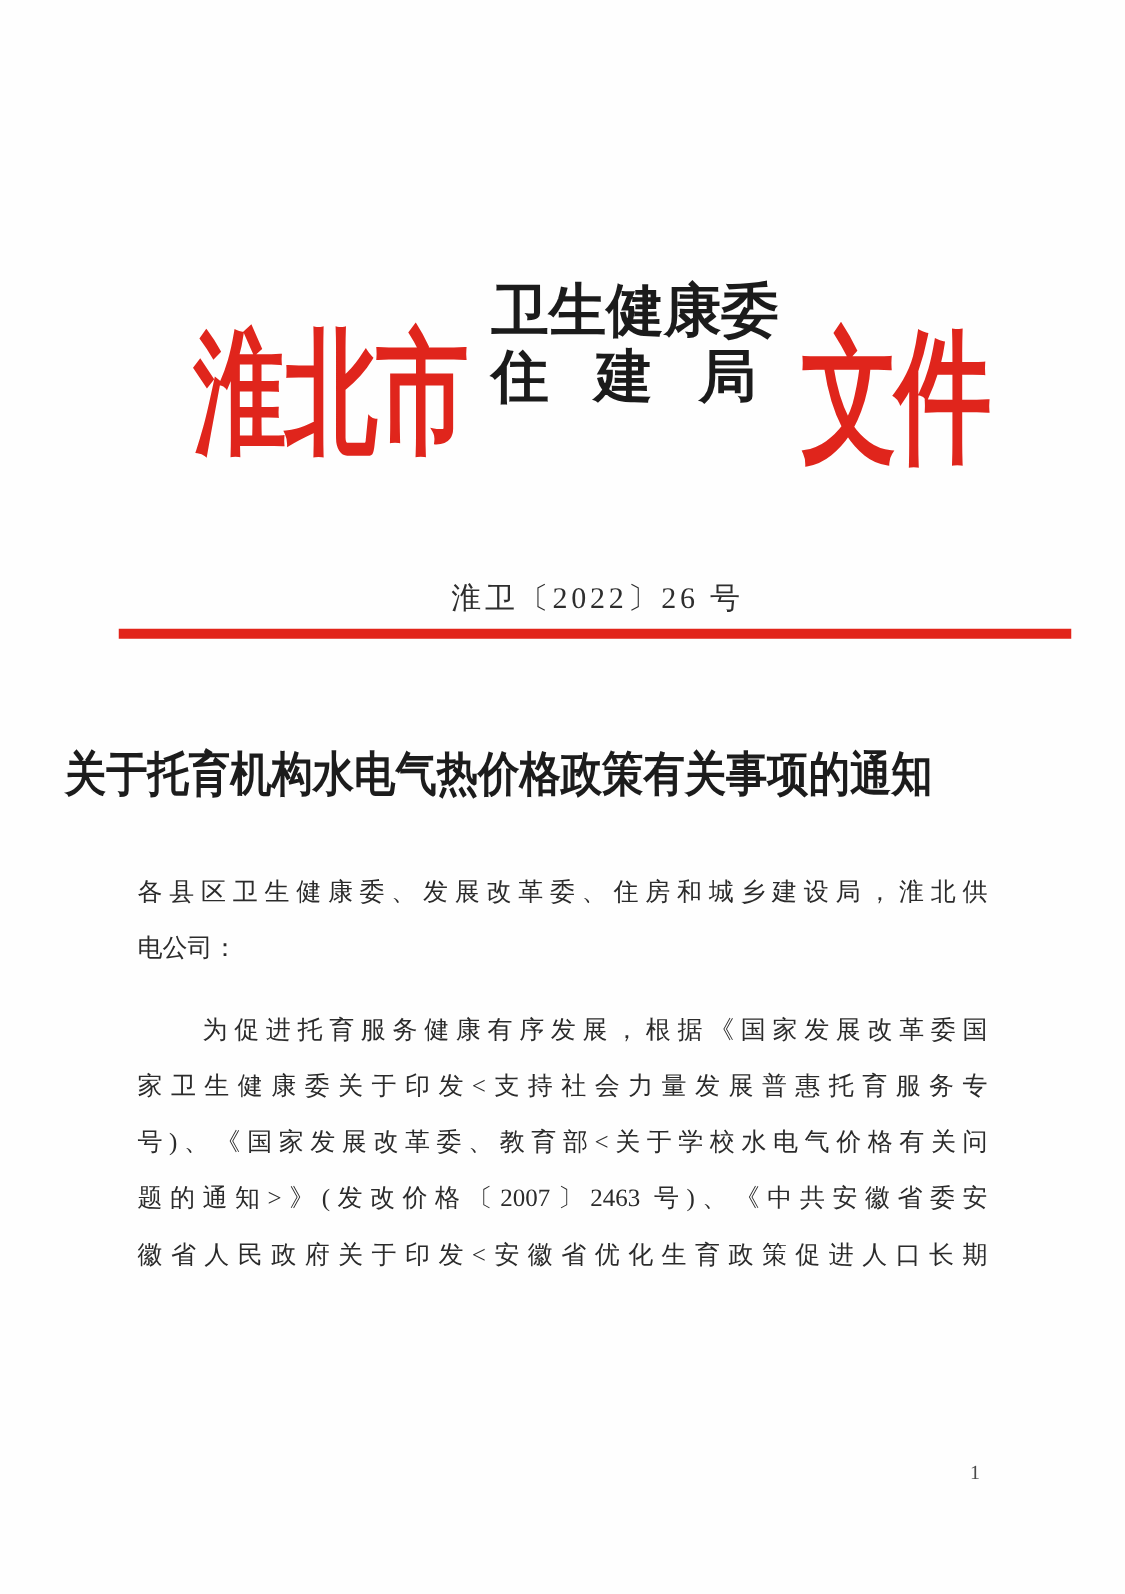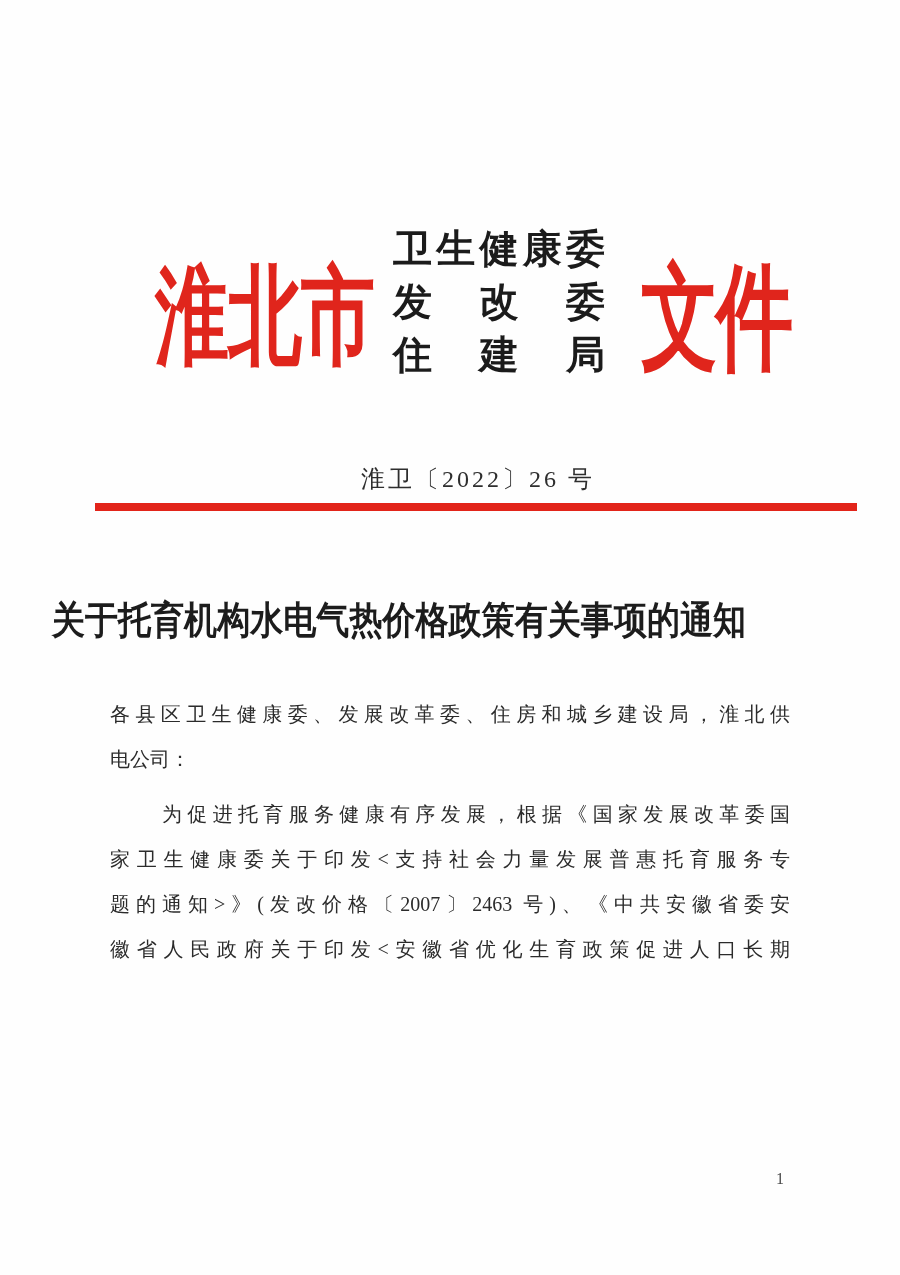--- a/index.html
+++ b/index.html
@@ -18,21 +18,21 @@
     position:absolute;left:138px;top:263px;
     font-size:74px;font-weight:900;line-height:1;
     color:#e0251c;letter-spacing:-1px;white-space:nowrap;
     transform:scaleY(1.45);transform-origin:top left;
   }
   .agencies{
     position:absolute;left:376px;top:226px;width:212px;
     font-weight:700;color:#1b1b1b;
   }
   .agency-line{
-    font-size:39px;line-height:46px;height:46px;
+    font-size:46px;line-height:46px;height:46px;
     margin-bottom:7px;white-space:nowrap;
     text-align:justify;text-align-last:justify;
   }
   .doc-type{
     position:absolute;left:624px;top:261px;
     font-size:77px;font-weight:900;line-height:1;
     color:#e0251c;letter-spacing:-2px;white-space:nowrap;
     transform:scaleY(1.5);transform-origin:top left;
   }
   .doc-number{
@@ -58,59 +58,59 @@
   
   .body-text{
     position:absolute;left:110px;top:692px;width:680px;
     font-size:20px;color:#2b2b2b;
   }
   .bline{
     height:45px;line-height:45px;white-space:nowrap;
     text-align:justify;text-align-last:justify;
   }
   .bline.plain{text-align:right;text-align-last:left;}
-  .bline.para-start{padding-left:52px;margin-top:10px;
+  .bline.para-start{padding-left:52px;margin-top:20px;
     text-align:justify;text-align-last:justify;}
   .bline.para-start{width:628px;}
   
   .page-number{
     position:absolute;left:765px;top:1170px;width:30px;
     text-align:center;font-size:16px;color:#4a4a4a;
     font-family:"Liberation Serif","DejaVu Serif",serif;
   }
 </style>
 </head>
 <body>
 
 <div class="page">
 
   <div class="masthead">
     <div class="city">淮北市</div>
 
     <div class="agencies">
       <div class="agency-line">卫生健康委</div>
-      <div class="agency-line">发改委</div>
       <div class="agency-line">住建局</div>
     </div>
 
     <div class="doc-type">文件</div>
   </div>
 
   <div class="doc-number">淮卫〔2022〕26 号</div>
 
   <div class="red-rule"></div>
 
   <div class="doc-title">
     <span>关于托育机构水电气热价格政策有关事项的通知</span>
   </div>
 
   <div class="body-text">
     <div class="bline">各县区卫生健康委、发展改革委、住房和城乡建设局，淮北供</div>
     <div class="bline plain">电公司：</div>
     <div class="bline para-start">为促进托育服务健康有序发展，根据《国家发展改革委国</div>
     <div class="bline">家卫生健康委关于印发&lt;支持社会力量发展普惠托育服务专</div>
+    <div class="bline">号)、《国家发展改革委、教育部&lt;关于学校水电气价格有关问</div>
     <div class="bline">题的通知&gt;》(发改价格〔2007〕2463 号)、《中共安徽省委安</div>
     <div class="bline">徽省人民政府关于印发&lt;安徽省优化生育政策促进人口长期</div>
   </div>
 
   <div class="page-number">1</div>
 
 </div>
 
 </body></html>

